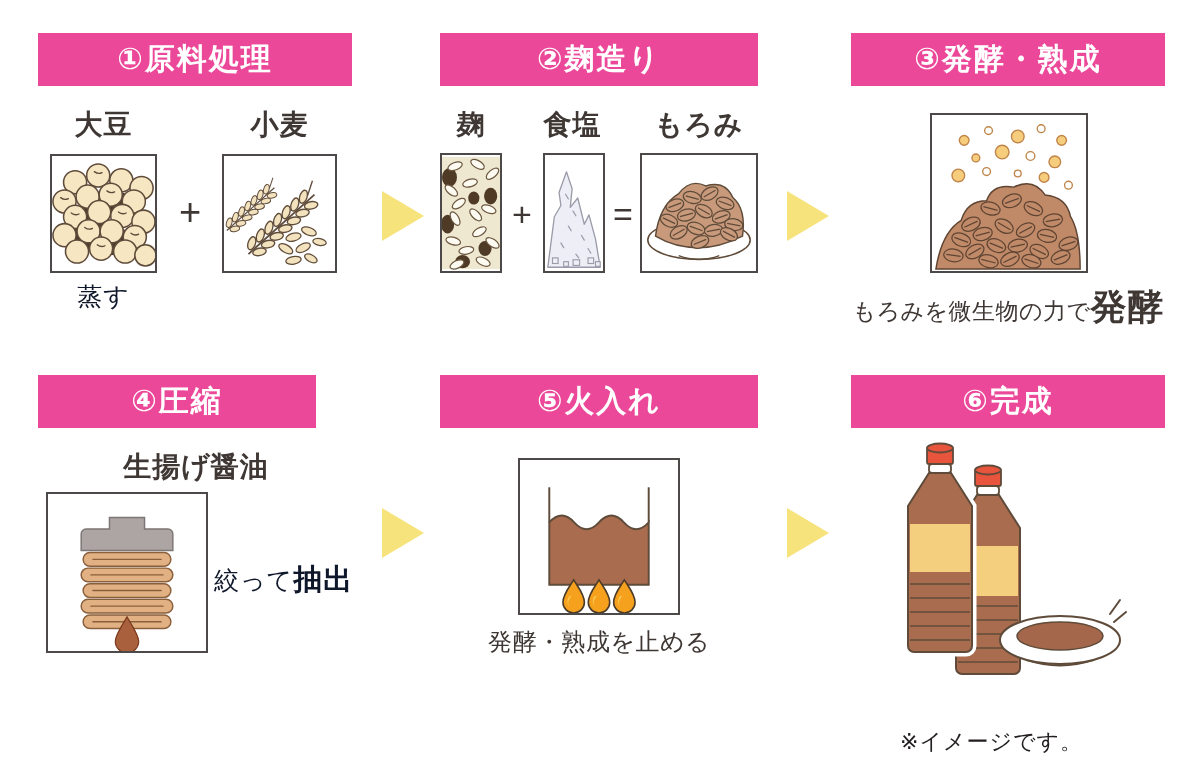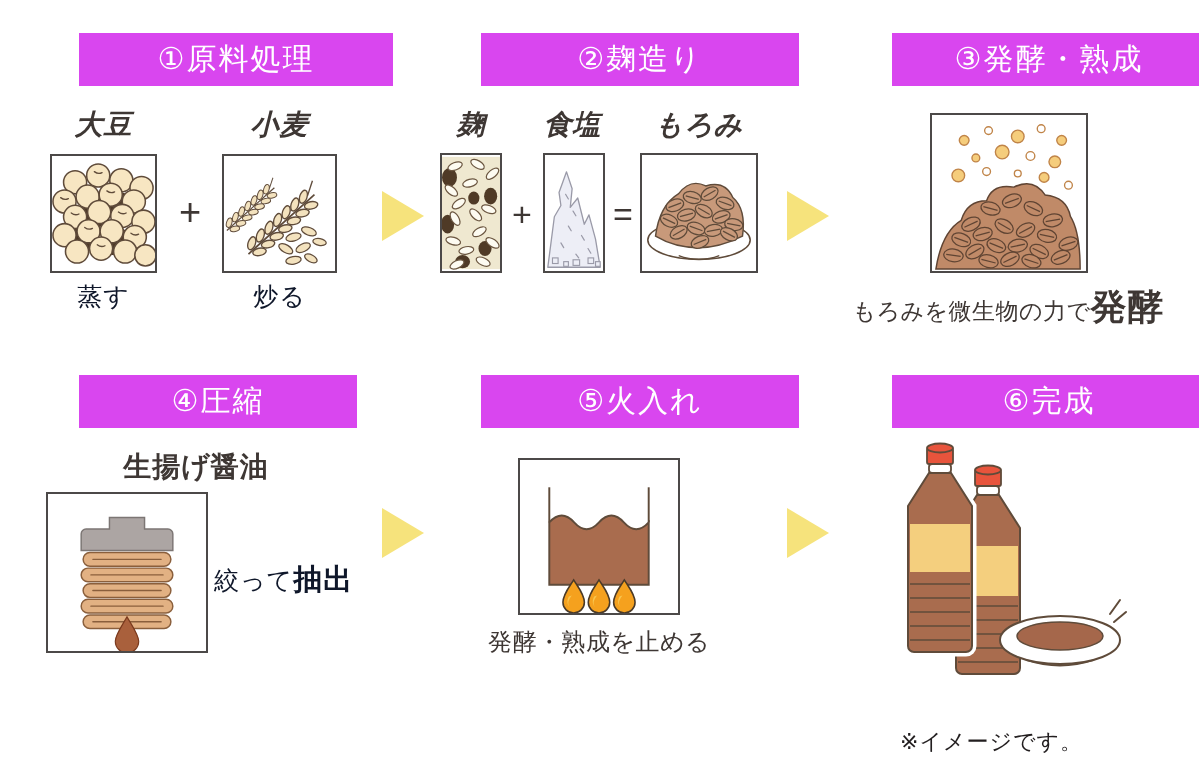--- a/index.html
+++ b/index.html
@@ -1,22 +1,22 @@
 <!DOCTYPE html>
 <html lang="ja"><head>
 <meta charset="utf-8">
 <style>
   html,body{margin:0;padding:0;background:#fff;}
   body{font-family:"Liberation Sans","DejaVu Sans",sans-serif;color:#3E3734;}
   .canvas{position:relative;width:1199px;height:774px;background:#fff;overflow:hidden;}
-  .hdr{position:absolute;height:53px;background:#d946ef;color:#fff;
+  .hdr{position:absolute;height:53px;background:#ec4899;color:#fff;
        display:flex;align-items:center;justify-content:center;
-       font-size:30px;font-weight:400;letter-spacing:2px;margin-left:41px;}
+       font-size:30px;font-weight:700;letter-spacing:2px;}
   .ing-label{position:absolute;top:106px;height:38px;font-size:28px;font-weight:700;
-       text-align:center;line-height:38px;letter-spacing:1px;font-style:italic;}
+       text-align:center;line-height:38px;letter-spacing:1px;}
   .box{position:absolute;background:#fff;border:2px solid #4C4948;box-sizing:border-box;}
   .box svg{position:absolute;left:0;top:0;width:100%;height:100%;}
   .op{position:absolute;font-size:38px;font-weight:400;color:#3E3734;text-align:center;line-height:44px;}
   .cap{position:absolute;font-size:25px;text-align:center;color:#0f172a;letter-spacing:1px;}
   .cap .b{font-weight:700;font-size:29px;}
   .cap-mix{position:absolute;font-size:23px;text-align:center;color:#3E3734;letter-spacing:0.5px;}
   .cap-mix .b{font-weight:700;font-size:36px;}
   .arrow{position:absolute;width:0;height:0;border-top:25px solid transparent;
        border-bottom:25px solid transparent;border-left:42px solid #F6E37C;}
   .prod-label{position:absolute;font-size:28px;font-weight:700;text-align:center;letter-spacing:1px;}
@@ -115,21 +115,20 @@
         <ellipse cx="64" cy="96" rx="8" ry="4" transform="rotate(30 64 96)"></ellipse>
         <ellipse cx="82" cy="95" rx="8" ry="4" transform="rotate(-25 82 95)"></ellipse>
         <ellipse cx="99" cy="89" rx="7" ry="3.6" transform="rotate(10 99 89)"></ellipse>
         <ellipse cx="72" cy="108" rx="8" ry="4" transform="rotate(-10 72 108)"></ellipse>
         <ellipse cx="90" cy="106" rx="7" ry="3.6" transform="rotate(28 90 106)"></ellipse>
       </g>
     </svg>
   </div>
 
   <div class="cap" style="left:50px;top:280px;width:107px">蒸す</div>
-  <div class="cap" style="left:222px;top:280px;width:115px">炒る</div>
 
   <div class="arrow" style="left:382px;top:191px"></div>
 
   <div class="ing-label" style="left:440px;width:62px">麹</div>
   <div class="ing-label" style="left:540px;width:65px">食塩</div>
   <div class="ing-label" style="left:640px;width:118px">もろみ</div>
 
   <div class="box" style="left:440px;top:153px;width:62px;height:120px">
     <svg viewBox="0 0 62 120">
       <rect width="62" height="120" fill="#EFE8D0"></rect>

